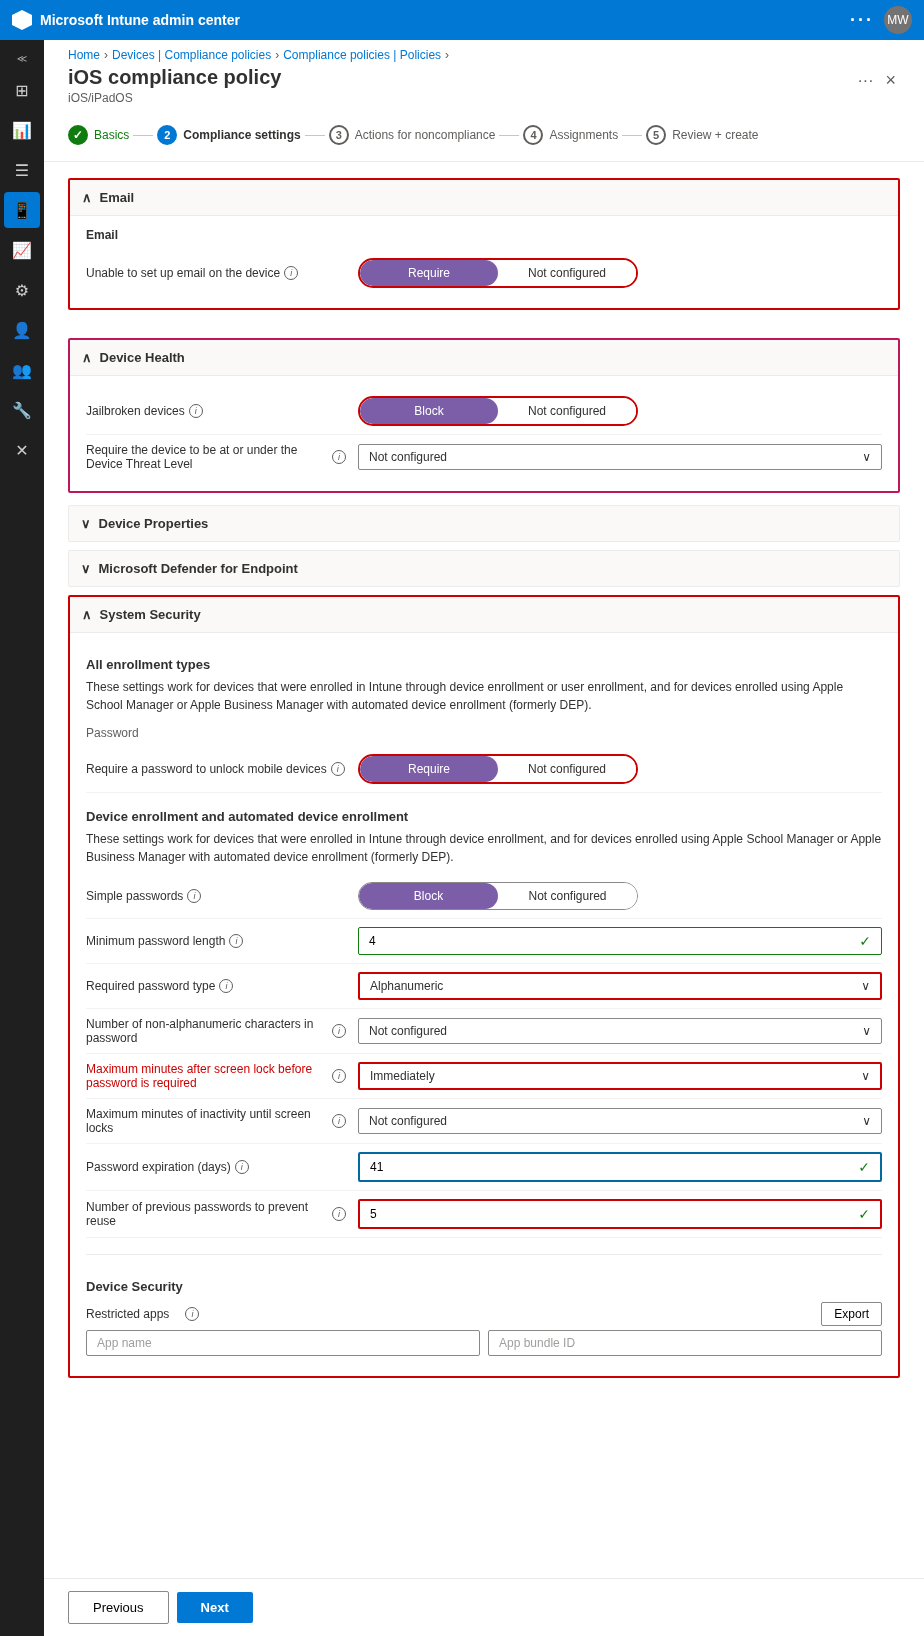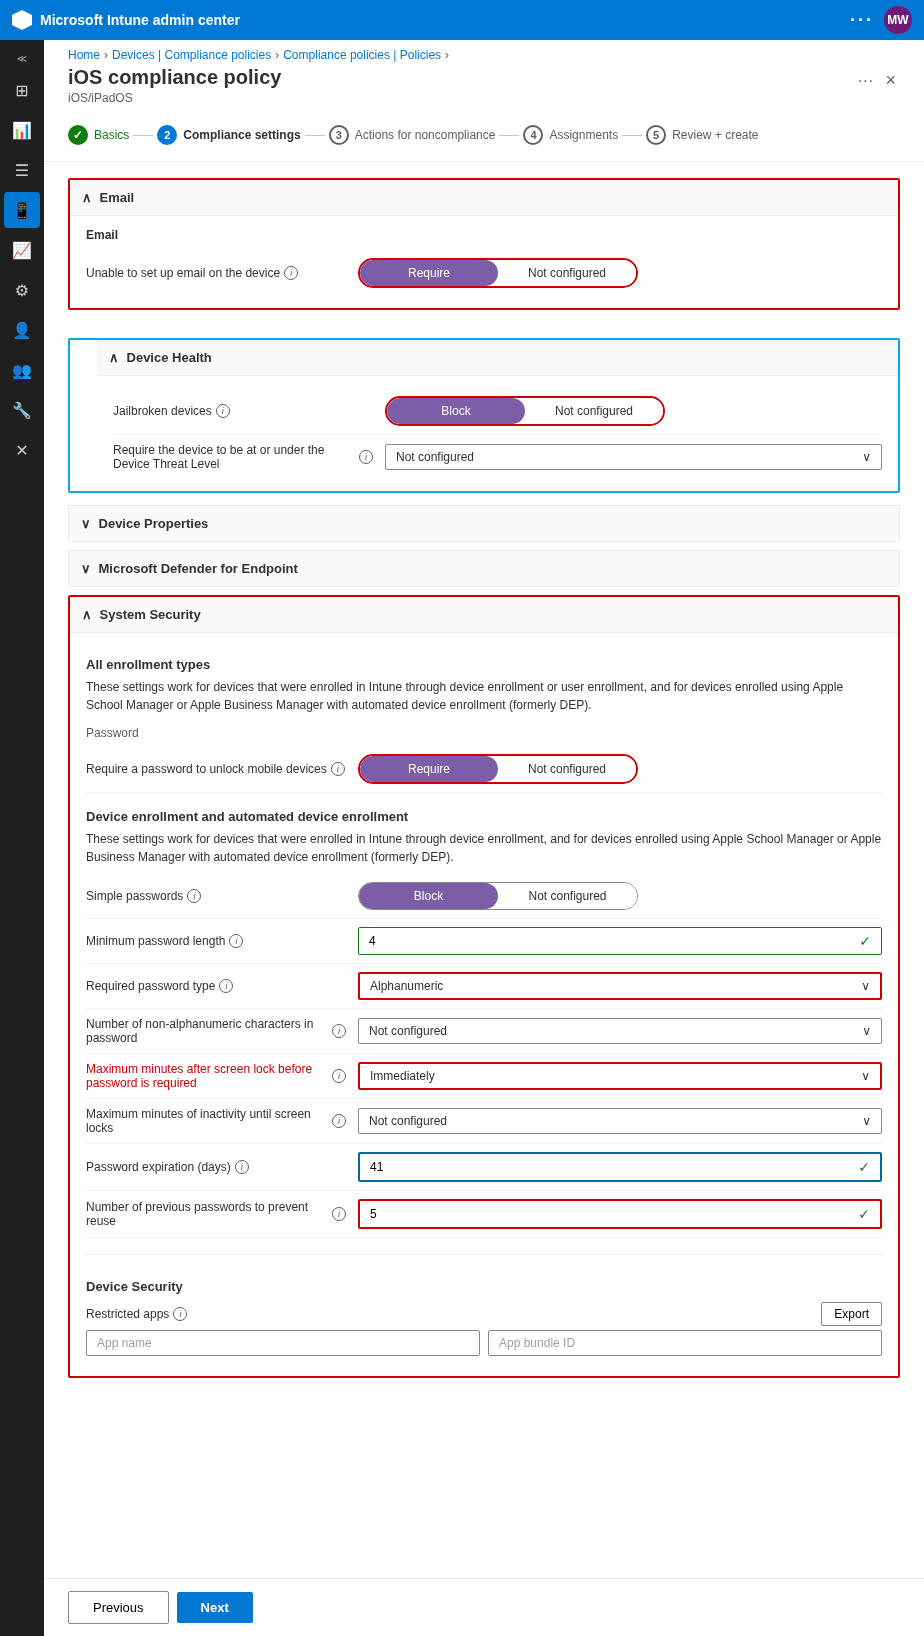--- a/index.html
+++ b/index.html
@@ -17,22 +17,22 @@
       font-weight: 600;
     }
     .topbar .app-icon {
       width: 20px; height: 20px; margin-right: 8px;
       background: #fff;
       display: inline-block;
       clip-path: polygon(50% 0%, 100% 25%, 100% 75%, 50% 100%, 0% 75%, 0% 25%);
     }
     .topbar .dots { margin-left: auto; cursor: pointer; font-size: 18px; letter-spacing: 2px; }
     .topbar .avatar {
-      width: 28px; height: 28px; border-radius: 50%; background: #701a75;
-      display: flex; align-items: center; justify-content: center; font-size: 12px; font-weight: bold;
+      width: 28px; height: 28px; border-radius: 50%; background: #737373;
+      display: flex; align-items: center; justify-content: center; font-size: 12px; font-weight: normal;
       margin-left: 10px;
     }
 
     
     .layout { display: flex; height: calc(100vh - 40px); min-height: 1596px; }
 
     
     .sidebar {
       width: 44px;
       background: #1f1f1f;
@@ -221,21 +221,21 @@
       font-size: 9px; font-style: italic; color: #605e5c;
       cursor: pointer; flex-shrink: 0;
     }
 
     
     .subsection-title { font-weight: 700; font-size: 13px; margin: 12px 0 6px; }
     .subsection-desc { font-size: 12px; color: #323130; margin-bottom: 8px; line-height: 1.5; }
     .ds-label { font-size: 13px; font-weight: 600; margin-bottom: 8px; }
     .ds-field { margin-bottom: 8px; }
     .ds-field-row { display: flex; gap: 8px; align-items: center; margin-bottom: 4px; }
-    .ds-field-label { font-size: 12px; display: flex; align-items: center; gap: 4px; }
+    .ds-field-label { font-size: 12px; display: flex; align-items: center; gap: 16px; }
     .export-btn {
       padding: 4px 12px; border: 1px solid #8a8886; background: #fff;
       font-size: 12px; cursor: pointer; border-radius: 2px; margin-left: auto;
     }
     .app-inputs { display: flex; gap: 8px; margin-top: 4px; }
     .app-input {
       flex: 1; border: 1px solid #8a8886; border-radius: 2px;
       padding: 5px 10px; font-size: 12px; color: #a19f9d;
     }
 
@@ -374,21 +374,21 @@
             <div class="field-control">
               <div class="toggle-group toggle-outlined">
                 <button class="toggle-btn active-purple">Require</button>
                 <button class="toggle-btn">Not configured</button>
               </div>
             </div>
           </div>
         </div>
       </div>
 
-      <div class="section" style="border: 2px solid #0ea5e9; margin-bottom: 12px; padding-left: 27px;">
+      <div class="section" style="border: 2px solid #be185d; margin-bottom: 12px;">
         <div class="section-header">
           <span class="chevron-up"></span>
           <span>Device Health</span>
         </div>
         <div class="section-body">
 
           <div class="field-row">
             <div class="field-label">
               <span>Jailbroken devices</span>
               <span class="info-icon">i</span>

